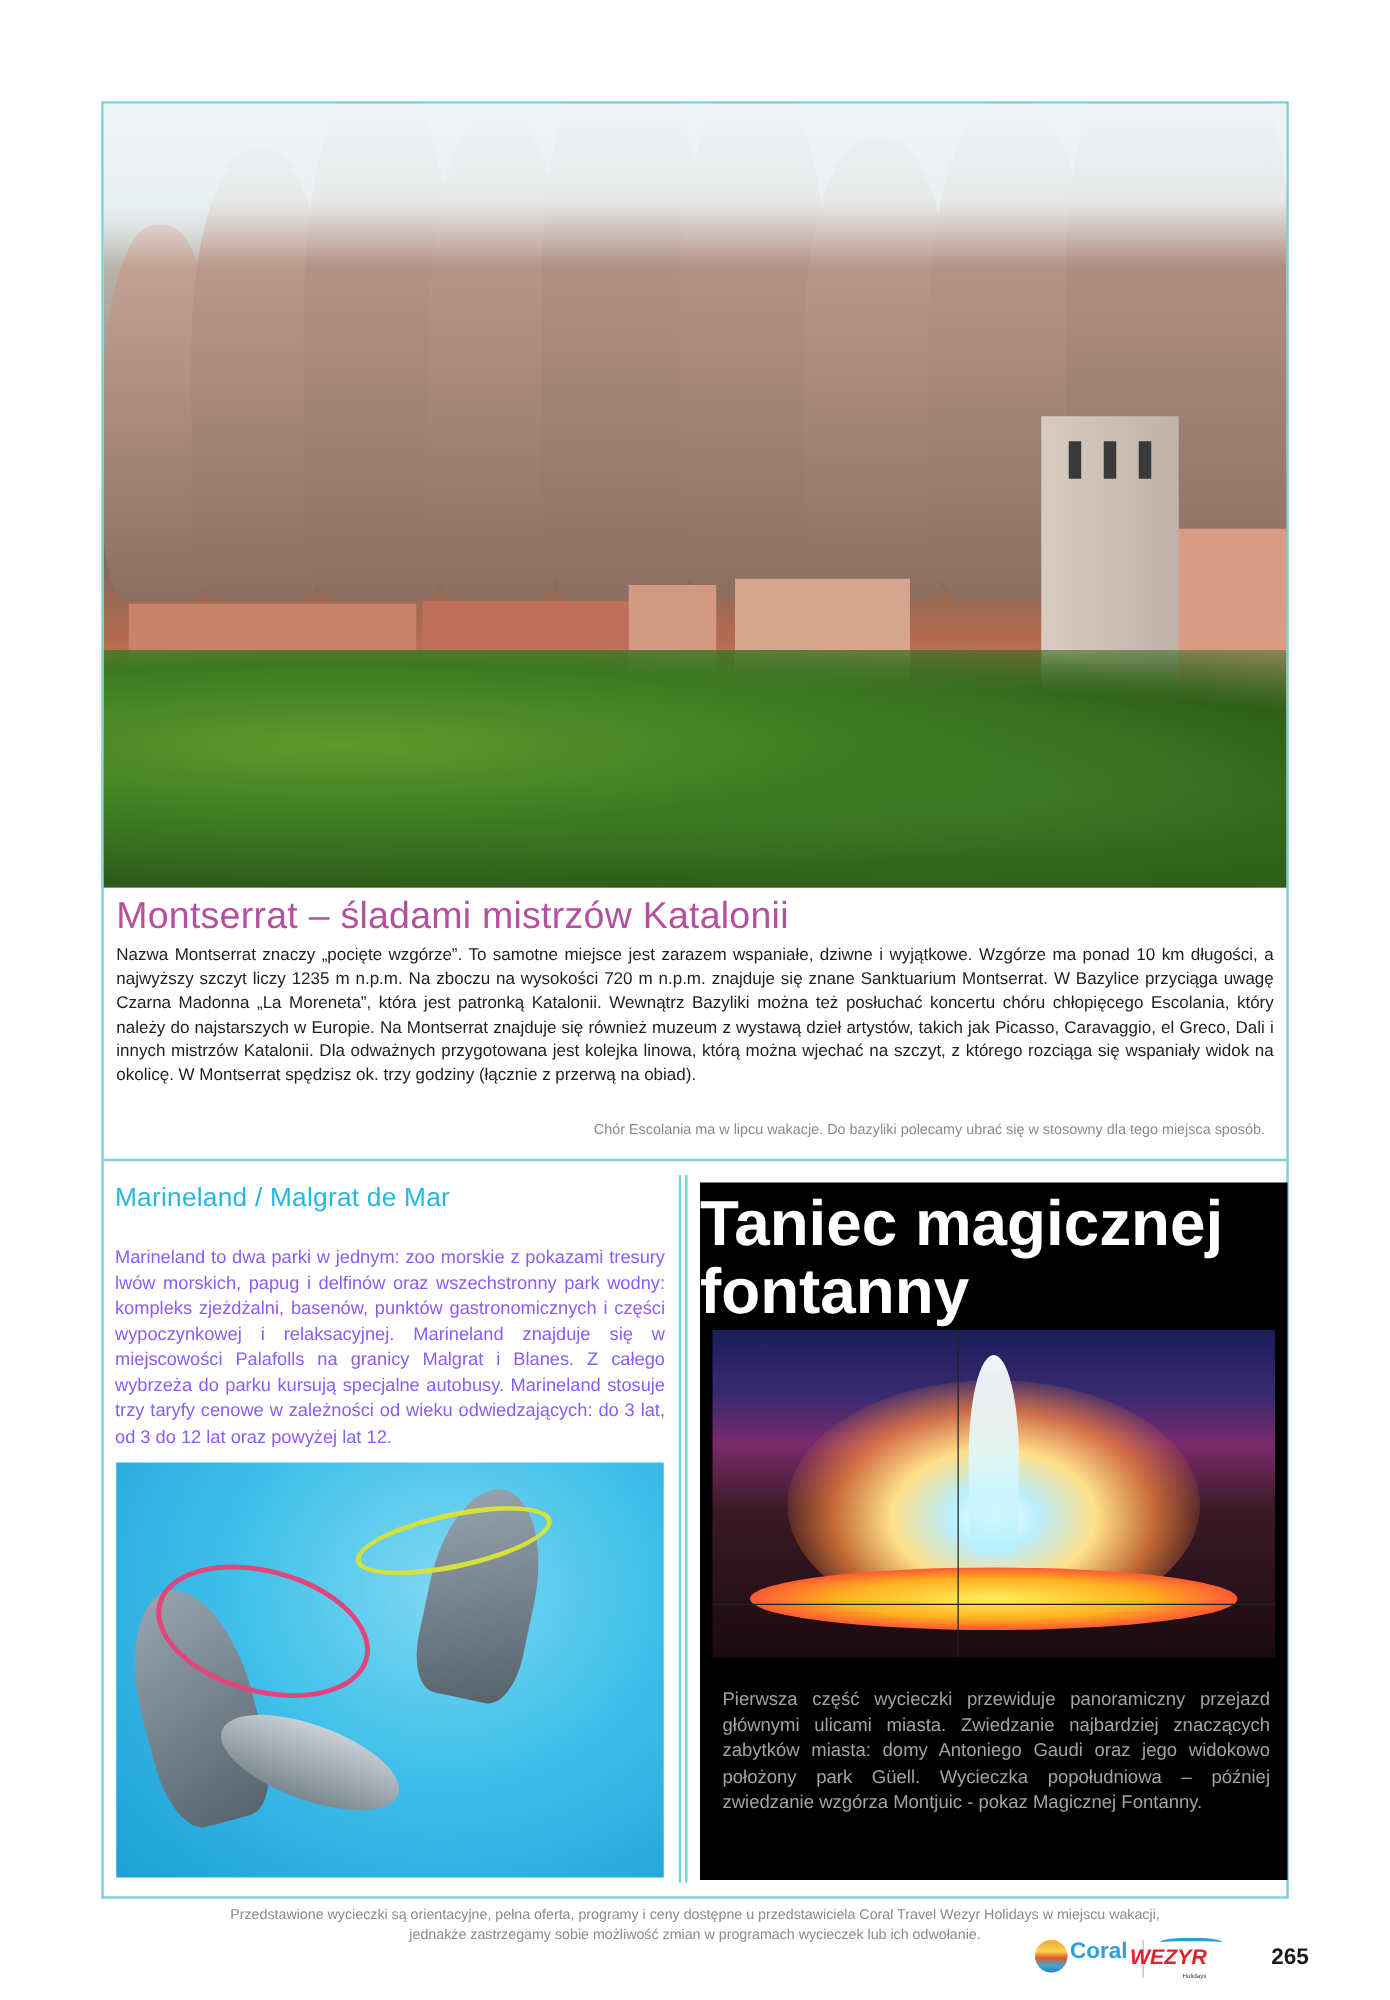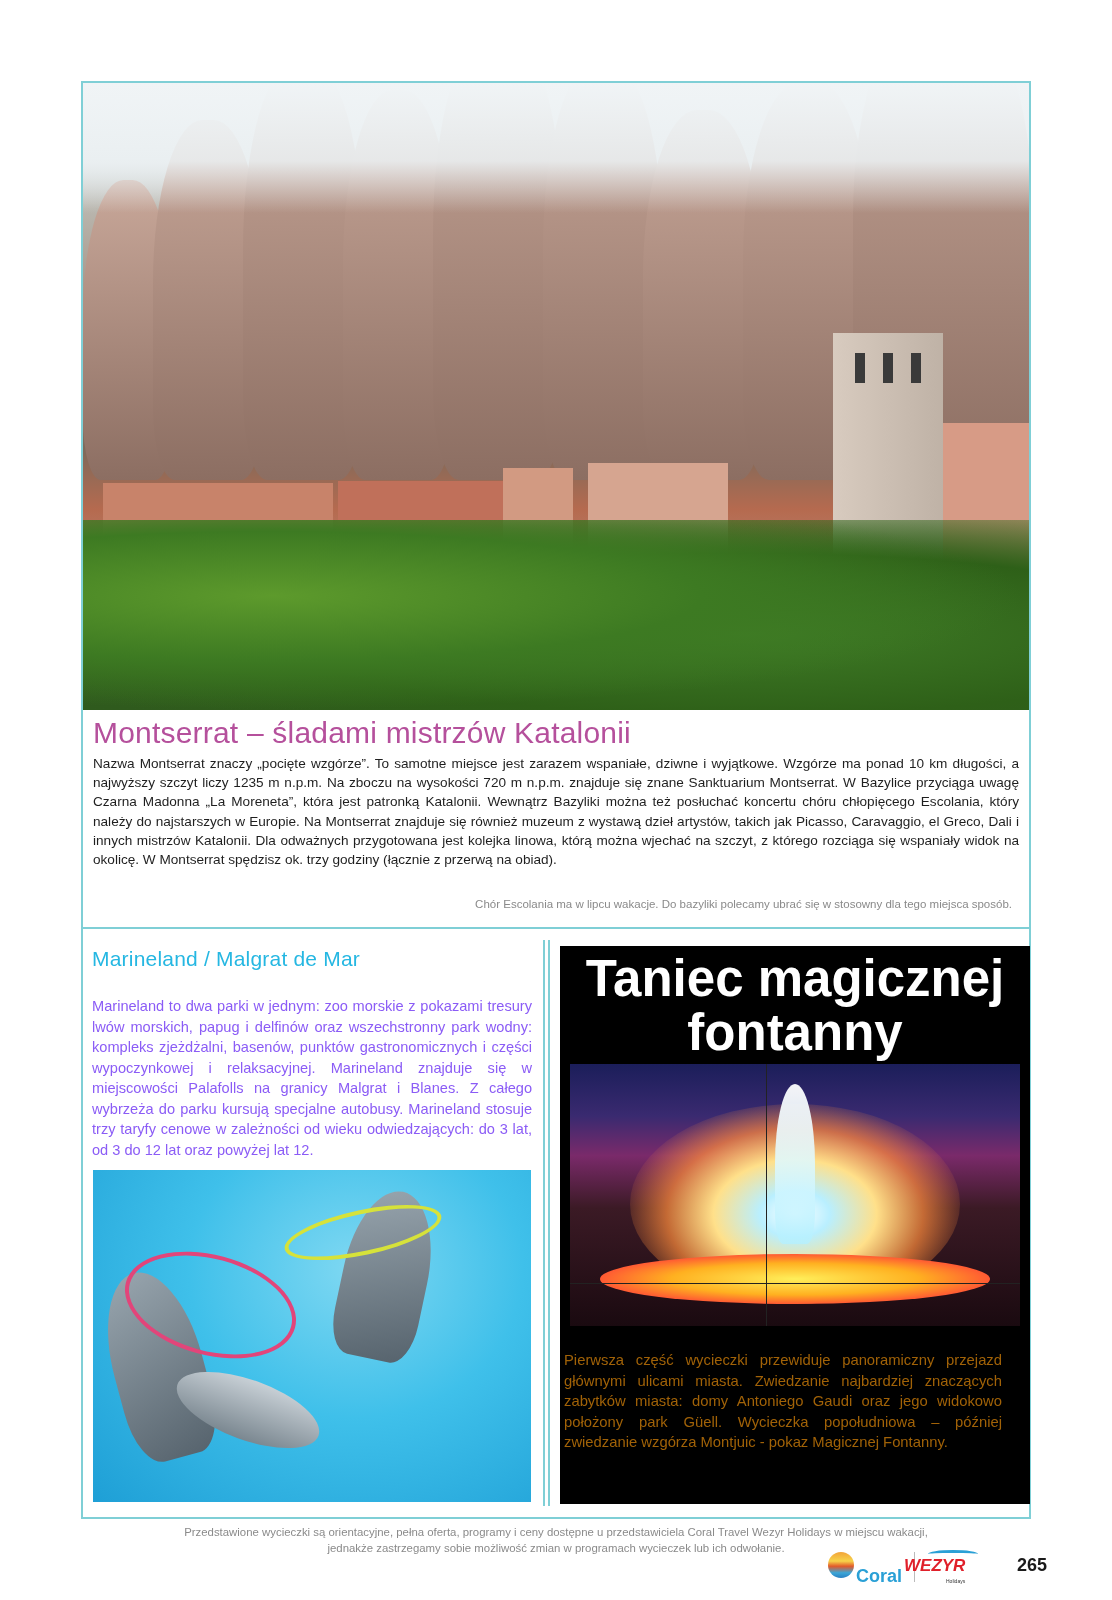--- a/index.html
+++ b/index.html
@@ -49,41 +49,41 @@
     background: radial-gradient(ellipse at 60% 30%, #7fd8f2 0%, #3fc0ea 45%, #1e9fd6 100%);
   }
   .dolphin { position:absolute; background: linear-gradient(160deg,#9aa7b0,#55626c); }
   .hoop { position:absolute; border-radius:50%; border:4px solid #e2457a; }
   .hoop2 { border-color: #d6e23a; }
 
   .fountain-panel {
     position: absolute; left: 560px; top: 946px; width: 470px; height: 558px; background: #000;
   }
   .fountain-title {
-    position: absolute; left: 0; top: 6px; width: 100%; text-align: center; color: #fff; font-weight: bold; font-size: 51px; line-height: 54px;
+    position: absolute; left: 0; top: 6px; width: 100%; color: #fff; font-weight: bold; font-size: 51px; line-height: 54px;
   }
   .fountain-photo {
     position: absolute; left: 10px; top: 118px; width: 450px; height: 262px; overflow: hidden;
     background: linear-gradient(180deg, #1b1e5a 0%, #3a2a70 20%, #7a2a6a 35%, #3b1a25 55%, #1a0a10 100%);
   }
   .fountain-photo .glow { position:absolute; left:60px; top:40px; width:330px; height:200px; border-radius:50%; background: radial-gradient(ellipse at 50% 55%, #ffffff 0%, #b9efff 15%, #ffe08a 35%, rgba(255,140,60,0.7) 55%, rgba(255,60,60,0) 75%); }
   .fountain-photo .jet { position:absolute; left:205px; top:20px; width:40px; height:160px; border-radius: 50% 50% 20% 20%; background: linear-gradient(180deg, rgba(255,255,255,0.95), rgba(180,240,255,0.8)); }
   .fountain-photo .basin { position:absolute; left:30px; top:190px; width:390px; height:50px; border-radius: 50%; background: radial-gradient(ellipse, #ffef5a 0%, #ffb020 45%, #ff3a3a 80%, rgba(255,0,60,0) 100%); }
   .fountain-photo .vline { position:absolute; left:196px; top:0; width:1px; height:100%; background:#222; }
   .fountain-photo .hline { position:absolute; left:0; top:219px; width:100%; height:1px; background:#222; }
   .fountain-body {
-    position: absolute; left: 4px; top: 404px; width: 438px; font-size: 14.8px; line-height: 20.5px; color: #a16207; text-align: justify;
+    position: absolute; left: 18px; top: 404px; width: 438px; font-size: 14.8px; line-height: 20.5px; color: #a3a3a3; text-align: justify;
   }
 
   .footer-note {
     position: absolute; left: 0; top: 1525px; width: 1112px; text-align: center; font-size: 11.4px; line-height: 15.5px; color: #8a8a8a;
   }
   .logos { position:absolute; left: 828px; top: 1550px; width: 160px; height: 40px; }
   .coral-ball { position:absolute; left:0; top:2px; width:26px; height:26px; border-radius:50%; background: linear-gradient(180deg,#f2a43a 0%,#f7d34a 35%,#e25a2a 55%,#3ba6d8 80%,#2a7fc2 100%); }
-  .coral-text { position:absolute; left:28px; top:16px; font-size:18px; color:#2aa0d6; font-weight:bold; }
+  .coral-text { position:absolute; left:28px; top:0; font-size:18px; color:#2aa0d6; font-weight:bold; }
   .coral-sub { position:absolute; left:30px; top:20px; font-size:9px; color:#2aa0d6;margin-top:40px; }
   .logo-sep { position:absolute; left:86px; top:2px; width:1px; height:30px; background:#bbb; }
   .wezyr-text { position:absolute; left:76px; top:6px; font-size:17px; color:#e0202a; font-weight:bold; font-style: italic; }
   .wezyr-wave { position:absolute; left:100px; top:0; width:50px; height:8px; border-top:3px solid #2aa0d6; border-radius:50% 50% 0 0; }
   .wezyr-sub { position:absolute; left:118px; top:28px; font-size:5px; color:#333; }
   .page-num { position:absolute; left: 1017px; top: 1555px; font-size: 18px; font-weight: bold; color: #1a1a1a; }
 </style>
 </head>
 <body>
 

